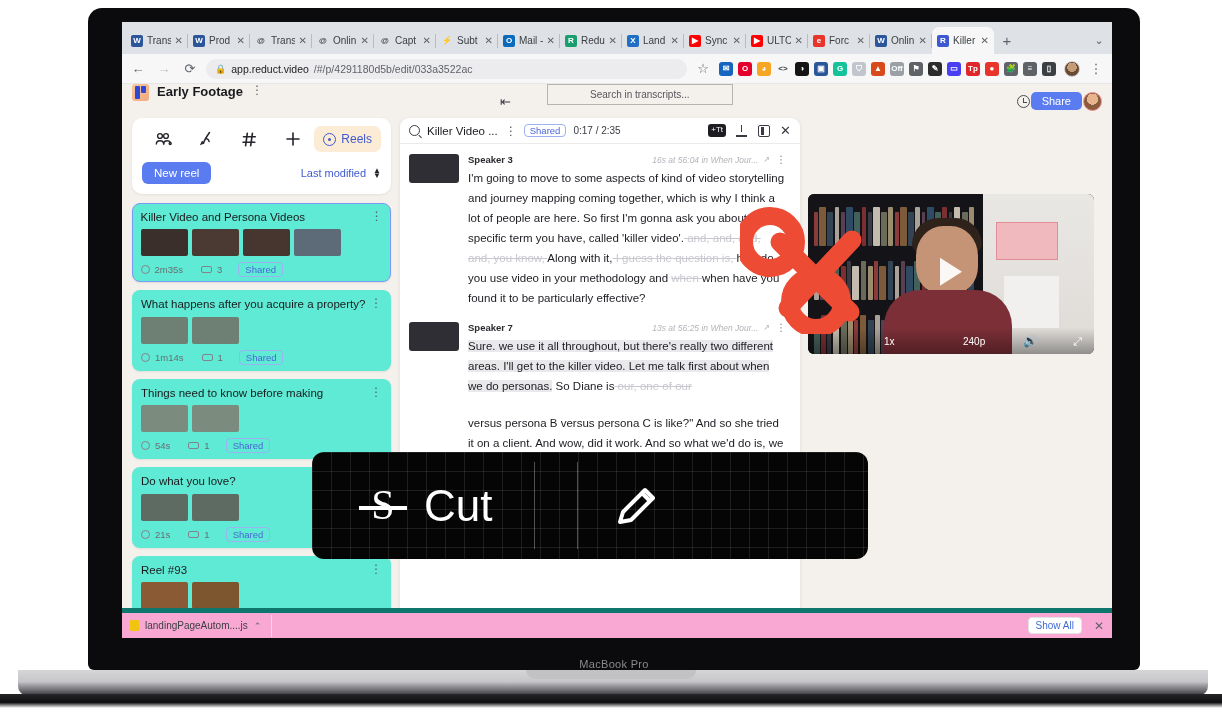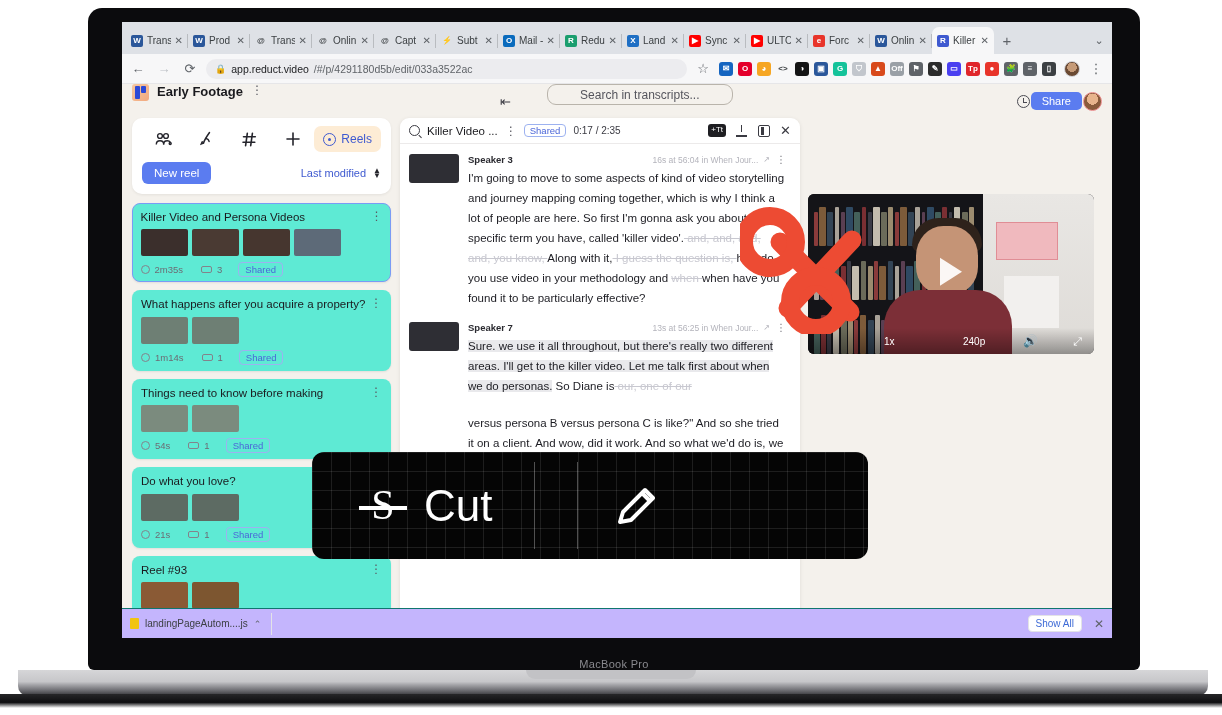--- a/index.html
+++ b/index.html
@@ -116,22 +116,22 @@
     background:#2c49d6; border-radius:1px;
   }
   .logo-mark::after {
     content:""; position:absolute; left:9px; top:2px; width:5px; height:7px;
     background:#2c49d6; border-radius:1px;
   }
   .proj-title { font-size: 13px; font-weight: bold; color: #1a1a1e; }
   .dots-v { font-size: 12px; color:#5a5a62; letter-spacing:0; line-height:1; }
   .hdr-search {
     margin-left: auto; margin-right: auto;
-    width: 186px; height: 21px; border: 1px solid #b9b4ab; border-radius: 9px;
-    background: #f4f1ec; font-size: 12px; color: #55555d;
+    width: 186px; height: 21px; border: 1px solid #b9b4ab; border-radius: 0;
+    background: #f4f1ec; font-size: 10px; color: #55555d;
     display:flex;align-items:center;justify-content:center;
   }
   .hdr-right { display:flex; align-items:center; gap:1px; }
   .clock-ico { width:13px;height:13px;border:1.3px solid #4a4a52;border-radius:50%;position:relative; }
   .clock-ico::before{content:"";position:absolute;left:5px;top:2.5px;width:1.3px;height:4.4px;background:#4a4a52;}
   .clock-ico::after{content:"";position:absolute;left:5.5px;top:6px;width:3.4px;height:1.3px;background:#4a4a52;}
   .share-btn {
     background: #5b7cf0; color:#fff; font-size: 11px; border-radius: 5px;
     padding: 3px 11px; font-weight: 500;
   }
@@ -217,21 +217,21 @@
   .ico-panel { width:12px;height:12px;border:1.4px solid #3a3a42;border-radius:2px; position:relative; }
   .ico-panel::after{content:"";position:absolute;left:2px;top:1px;width:3px;height:8px;background:#3a3a42;}
   .ico-x { font-size:13px; color:#3a3a42; line-height:1; }
 
   .tr-body { position:relative; height:479px; overflow:hidden; padding:6px 0 0; }
   .tr-block { display:flex; gap:9px; padding:4px 14px 10px 9px; }
   .tr-thumb { width:50px; height:29px; border-radius:3px; flex:0 0 50px; background:#2e2e34; }
   .tr-content { flex:1 1 auto; min-width:0; }
   .tr-meta { display:flex; align-items:center; }
   .tr-speaker { font-size:9.5px; font-weight:bold; color:#2a2a30; }
-  .tr-src { margin-left:auto; font-size:8.5px; color:#b3b3bb; white-space:nowrap; }
+  .tr-src { margin-left:auto; font-size:8.5px; color:#b3b3bb; white-space:nowrap;font-style:italic; }
   .tr-arrow { font-size:8px; color:#b3b3bb; margin-left:5px; }
   .tr-dots { font-size:10px; color:#77777f; margin-left:6px; line-height:1; }
   .tr-text { font-size:11.5px; line-height:20px; color:#1c1c22; margin-top:3px; }
   .strike { color:#c8c8d0; text-decoration: line-through; }
   .sel { background:#e9e9ec; }
 
   
   .player {
     position:absolute; left:686px; top:110px; width:286px; height:160px;
     border-radius:6px; overflow:hidden; background:#1c1c20;
@@ -278,21 +278,21 @@
   .cs-item { position:relative; display:flex; align-items:center; gap:14px;
              color:#fff; font-size:44px; z-index:2; }
   .cs-sep { position:relative; width:1px; height:87px; background:rgba(255,255,255,.30); z-index:2; }
   .cs-cut-ico { width:54px; height:54px; }
   .cs-split-ico { width:54px; height:54px; }
   .cs-pencil-ico { width:48px; height:48px; }
 
   
   .devbar {
     position:absolute; left:0; bottom:0; width:990px; height:30px;
-    background:#c4b5fd; border-top:1px solid #0f766e;
+    background:#f9a8d4; border-top:5px solid #0f766e;
     display:flex; align-items:center; padding:0 8px; gap:8px;
   }
   .dev-file { display:flex; align-items:center; gap:6px; font-size:10px; color:#3c4043;
               padding-right:10px; border-right:1px solid #e3e3e6; height:22px; }
   .dev-js { width:9px; height:11px; background:#f1c40f; border-radius:1px; }
   .dev-caret { font-size:9px; color:#5f6368; }
   .dev-right { margin-left:auto; display:flex; align-items:center; gap:12px; }
   .showall { font-size:10px; color:#3d6ad6; border:1px solid #e3e3e6; border-radius:4px; padding:2px 7px; background:#fff;}
   .dev-x { font-size:12px; color:#5f6368; }
 </style>

